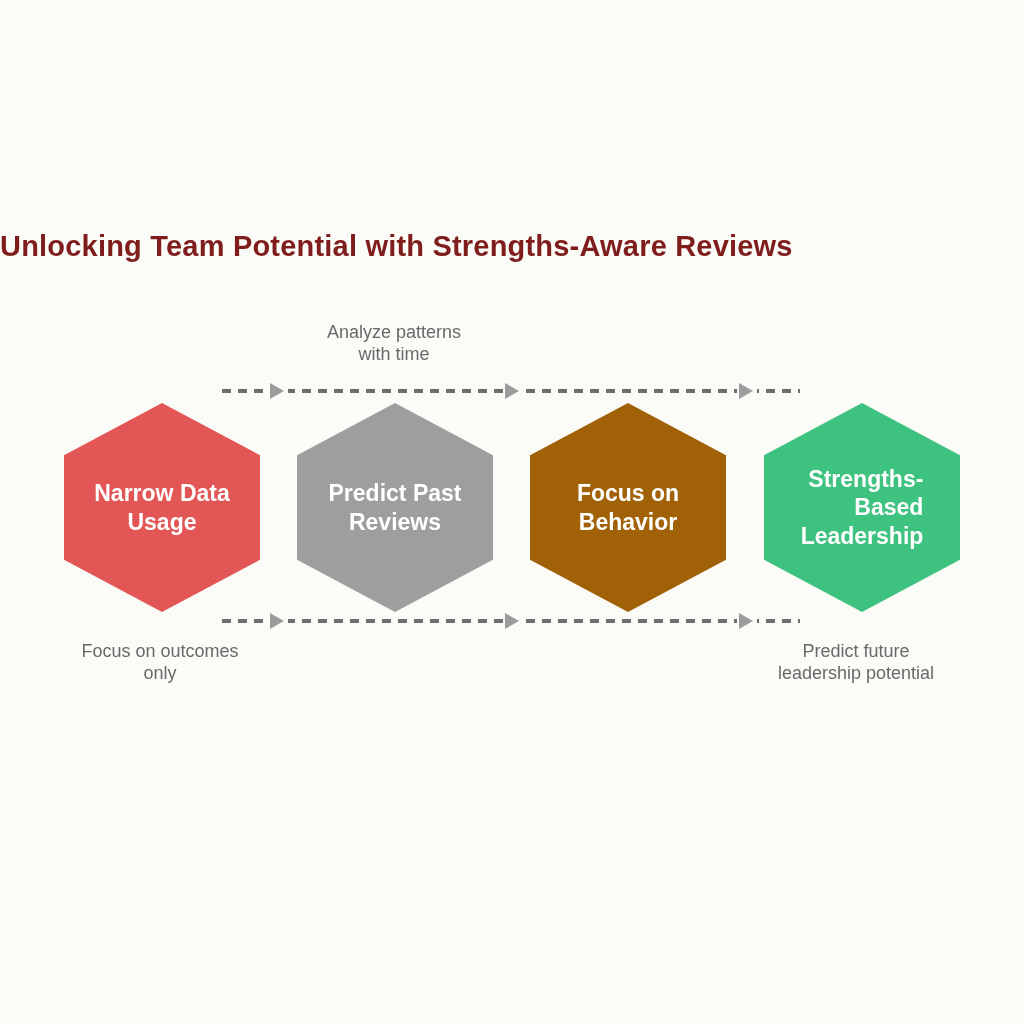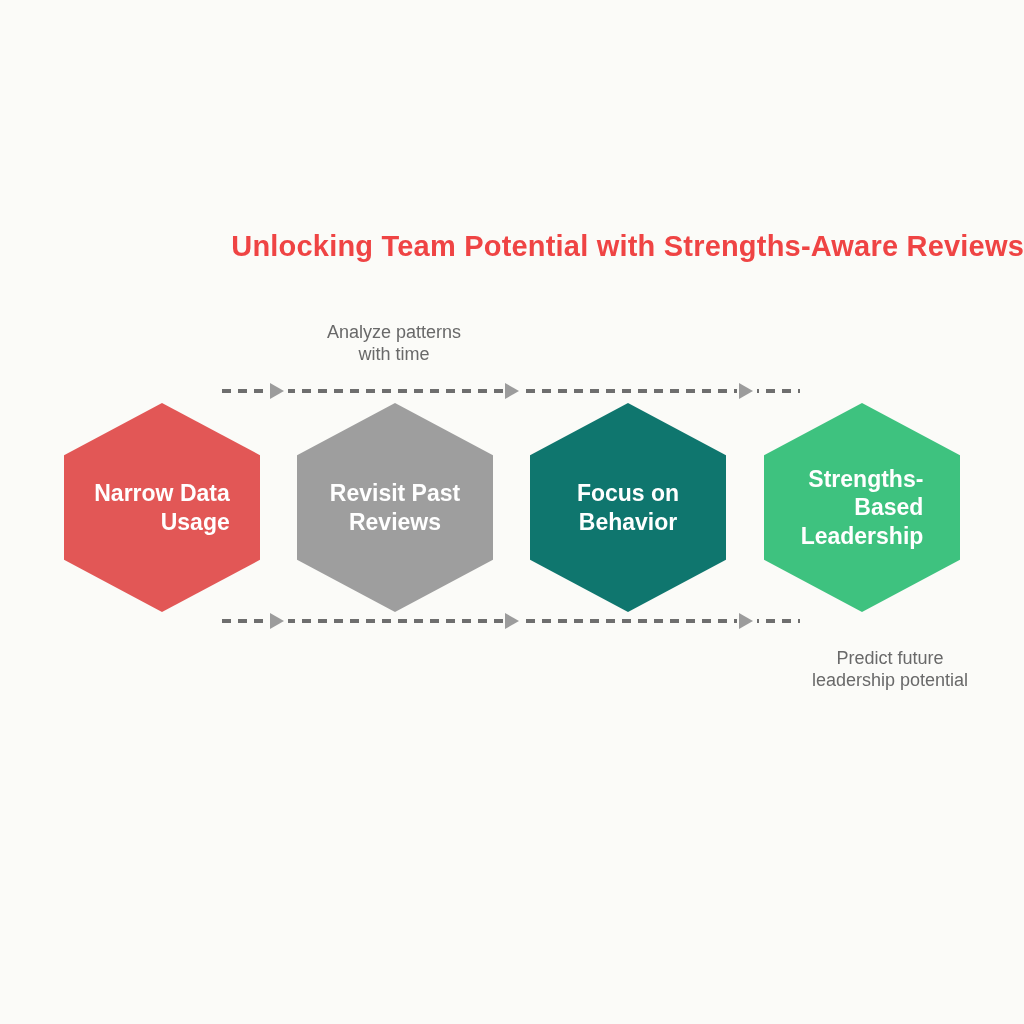--- a/index.html
+++ b/index.html
@@ -9,24 +9,24 @@
     height: 1024px;
     background: #FBFBF8;
     font-family: "Liberation Sans", sans-serif;
     overflow: hidden;
   }
   .title {
     position: absolute;
     top: 230px;
     left: 0;
     width: 100%;
-    text-align: right;
+    text-align: left;
     font-size: 29px;
     font-weight: bold;
-    color: #ef4444;
+    color: #7f1d1d;
     letter-spacing: 0.2px;
   }
   .hex {
     position: absolute;
     top: 403px;
     width: 196px;
     height: 209px;
     clip-path: polygon(50% 0%, 100% 25%, 100% 75%, 50% 100%, 0% 75%, 0% 25%);
     display: flex;
     align-items: center;
@@ -80,64 +80,66 @@
     position: absolute;
     color: #696969;
     font-size: 18px;
     line-height: 1.22;
     text-align: center;
     white-space: pre-line;
   }
   .note-top-1    { top: 322px; left: 274px; width: 240px; }
   .note-top-2    { top: 308px; left: 507px; width: 240px; }
   .note-bottom-1 { top: 641px; left: 30px;  width: 260px; }
-  .note-bottom-2 { top: 641px; left: 760px; width: 260px; margin-top: 7px; }
+  .note-bottom-2 { top: 641px; left: 726px; width: 260px; }
 </style>
 </head>
 <body>
 
 <div class="canvas" style="background-color: rgb(251, 251, 248);">
 
   <div class="title">Unlocking Team Potential with Strengths-Aware Reviews</div>
 
   <div class="note note-top-1">Analyze patterns
 with time</div>
 
   <div class="dash-line dash-line-top">
     <span class="arrow-gap gap-1"></span>
     <span class="arrowhead arr-1"></span>
     <span class="arrow-gap gap-2"></span>
     <span class="arrowhead arr-2"></span>
     <span class="arrow-gap gap-3"></span>
     <span class="arrowhead arr-3"></span>
   </div>
 
-  <div class="hex hex-1" style="background-color: rgb(226, 87, 86); text-align: right;">
+  <div class="hex hex-1" style="background-color: rgb(226, 87, 86);">
     <div class="hex-label">Narrow Data
 Usage</div>
   </div>
   <div class="hex hex-2" style="background-color: rgb(158, 158, 158);">
-    <div class="hex-label">Revisit Past
+    <div class="hex-label">Predict Past
 Reviews</div>
   </div>
-  <div class="hex hex-3" style="background-color: #0f766e;">
+  <div class="hex hex-3" style="background-color: #a16207;">
     <div class="hex-label">Focus on
 Behavior</div>
   </div>
   <div class="hex hex-4" style="background-color: rgb(62, 194, 127); text-align: right;">
     <div class="hex-label">Strengths-
 Based
 Leadership</div>
   </div>
 
   <div class="dash-line dash-line-bottom">
     <span class="arrow-gap gap-1"></span>
     <span class="arrowhead arr-1"></span>
     <span class="arrow-gap gap-2"></span>
     <span class="arrowhead arr-2"></span>
     <span class="arrow-gap gap-3"></span>
     <span class="arrowhead arr-3"></span>
   </div>
 
+  <div class="note note-bottom-1">Focus on outcomes
+only</div>
   <div class="note note-bottom-2">Predict future
 leadership potential</div>
 
 </div>
 
 </body></html>

